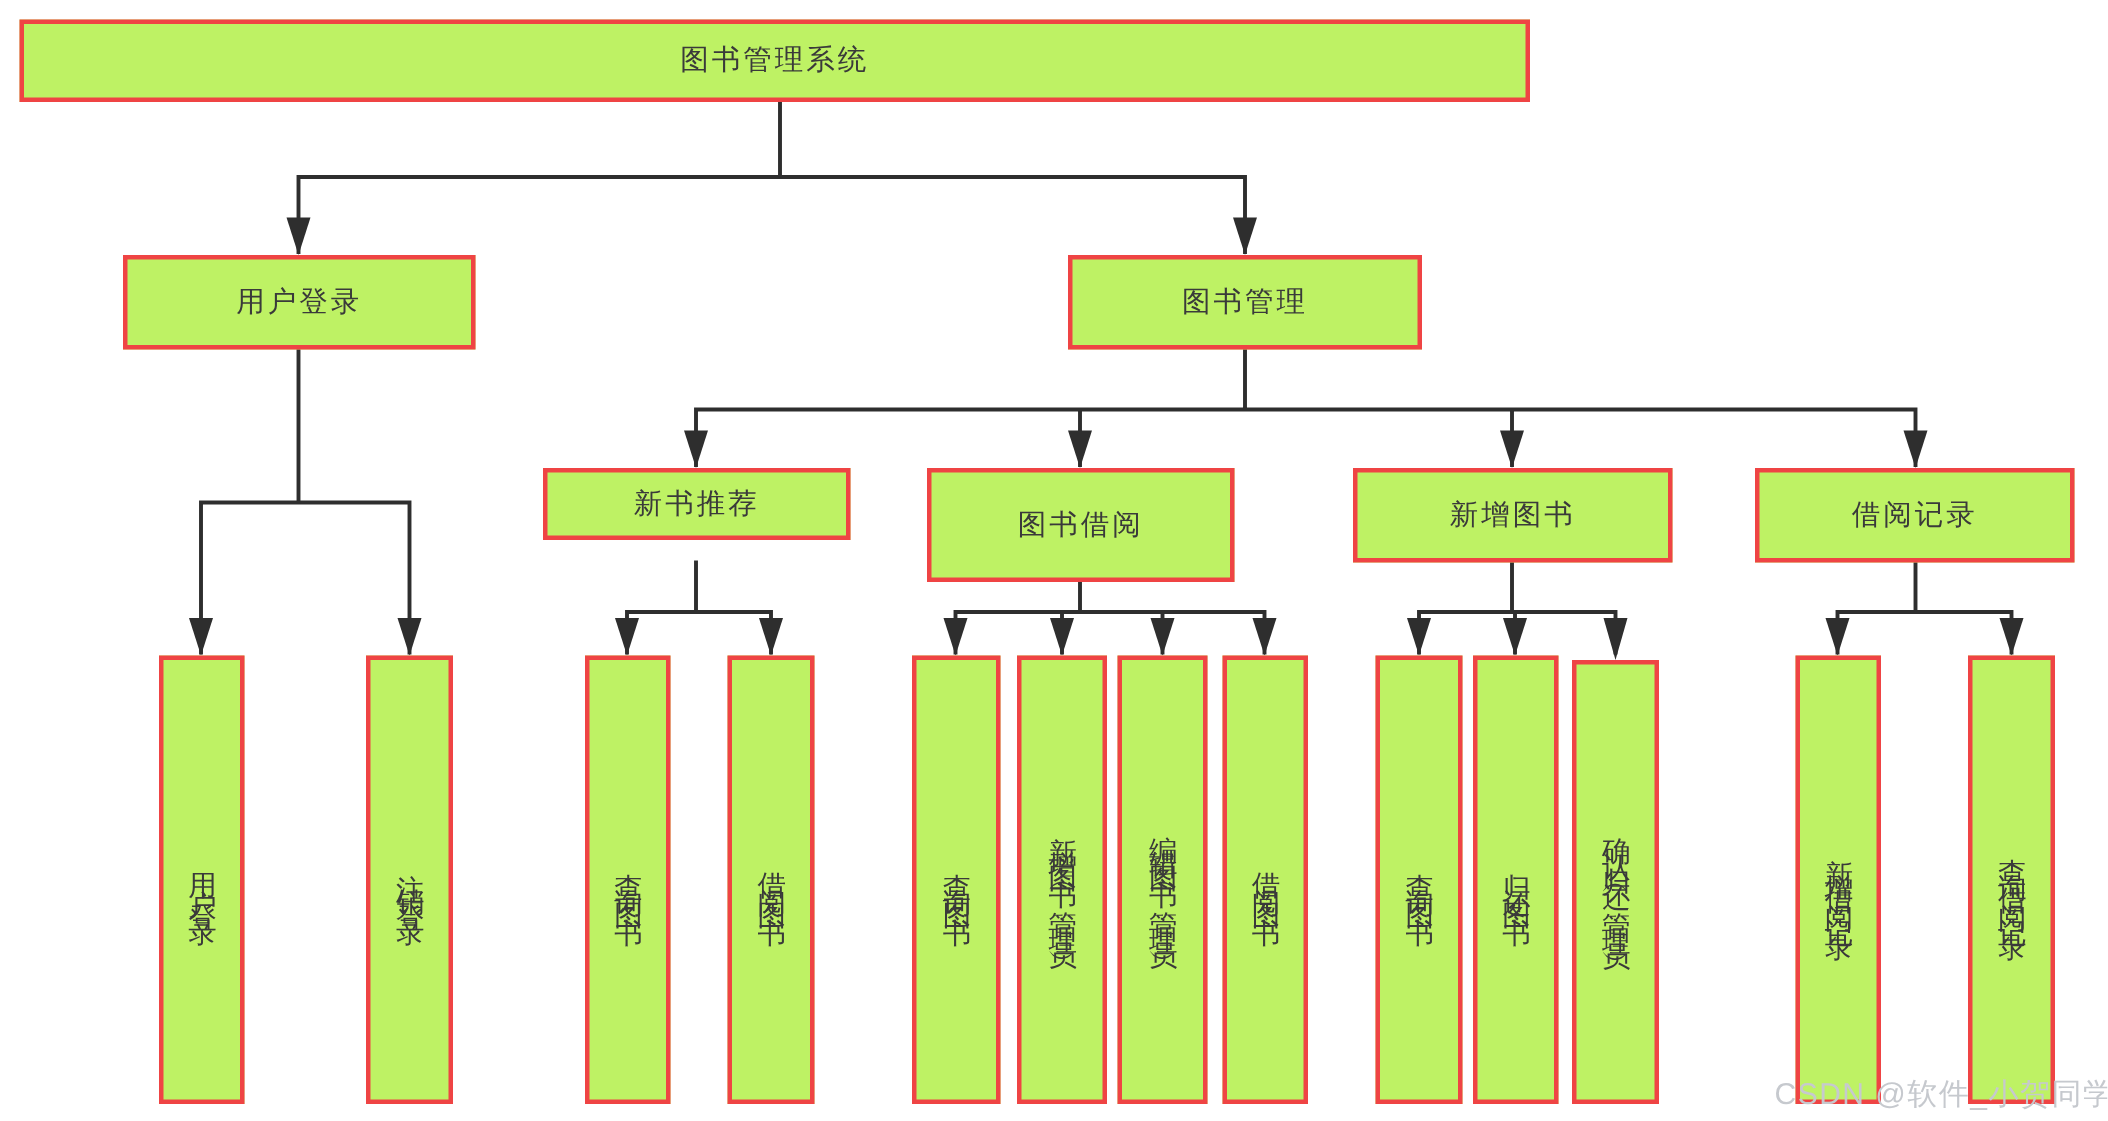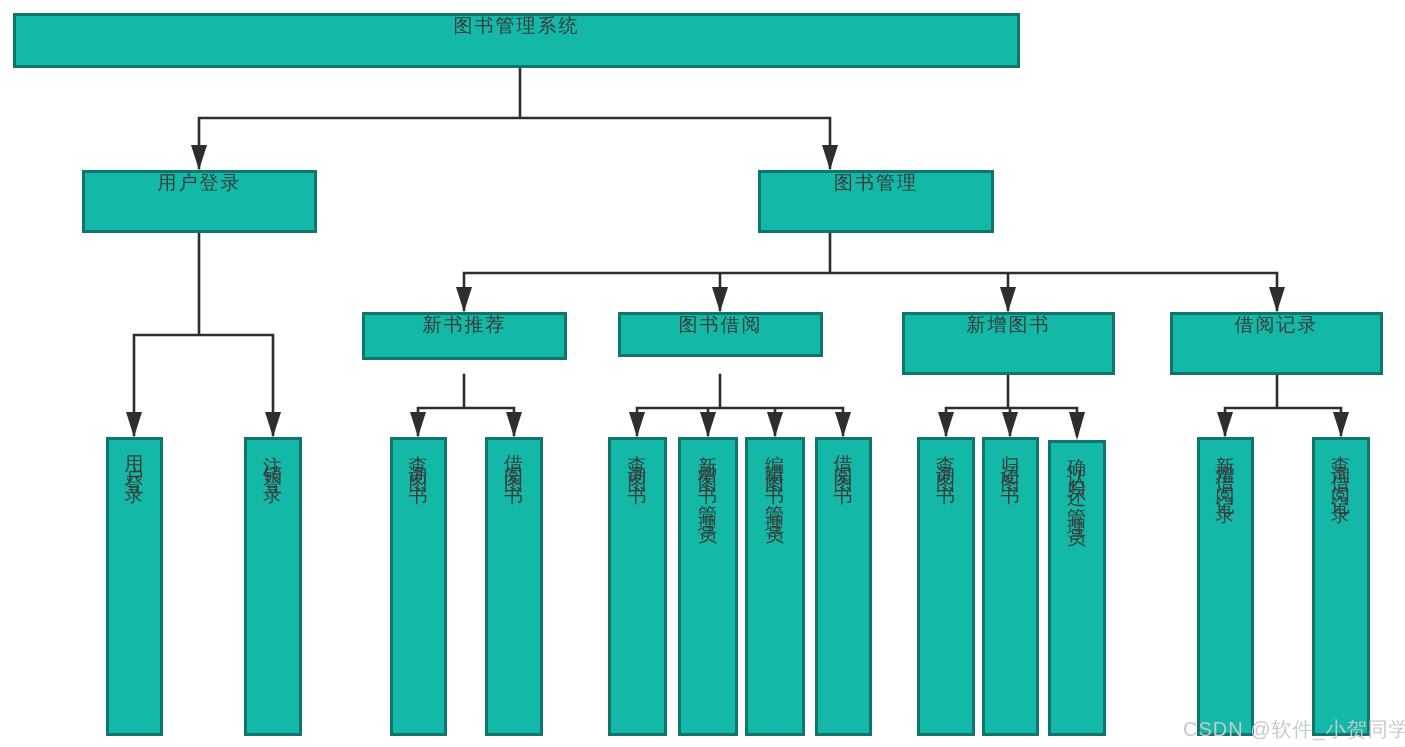--- a/index.html
+++ b/index.html
@@ -12,23 +12,24 @@
     overflow: hidden;
   }
   .wires {
     position: absolute;
     left: 0; top: 0;
     pointer-events: none;
   }
   .node {
     position: absolute;
     box-sizing: border-box;
-    background: #14b8a6;
-    border: 3px solid #0f766e;
+    background: #bef264;
+    border: 3px solid #ef4444;
     display: flex;
+    align-items: center;
     justify-content: center;
   }
   .node span {
     color: #3a3a3a;
     font-size: 19px;
     white-space: nowrap;
     line-height: 1;
   }
   .node.h span { letter-spacing: 2px; }
   .node.v span {
@@ -84,28 +85,28 @@
     </g>
   </svg>
 
   <div class="node h" style="left:13px; top:13px; width:1007px; height:55px;">
     <span>图书管理系统</span>
   </div>
 
   <div class="node h" style="left:82px; top:170px; width:235px; height:63px;">
     <span>用户登录</span>
   </div>
-  <div class="node h" style="left:712px; top:170px; width:236px; height:63px;margin-left:46px;">
+  <div class="node h" style="left:712px; top:170px; width:236px; height:63px;">
     <span>图书管理</span>
   </div>
 
   <div class="node h" style="left:362px; top:312px; width:205px; height:48px;">
     <span>新书推荐</span>
   </div>
-  <div class="node h" style="left:618px; top:312px; width:205px; height:45px;">
+  <div class="node h" style="left:618px; top:312px; width:205px; height:76px;">
     <span>图书借阅</span>
   </div>
   <div class="node h" style="left:902px; top:312px; width:213px; height:63px;">
     <span>新增图书</span>
   </div>
   <div class="node h" style="left:1170px; top:312px; width:213px; height:63px;">
     <span>借阅记录</span>
   </div>
 
   <div class="node v" style="left:106px; top:437px; width:57px; height:299px;">

